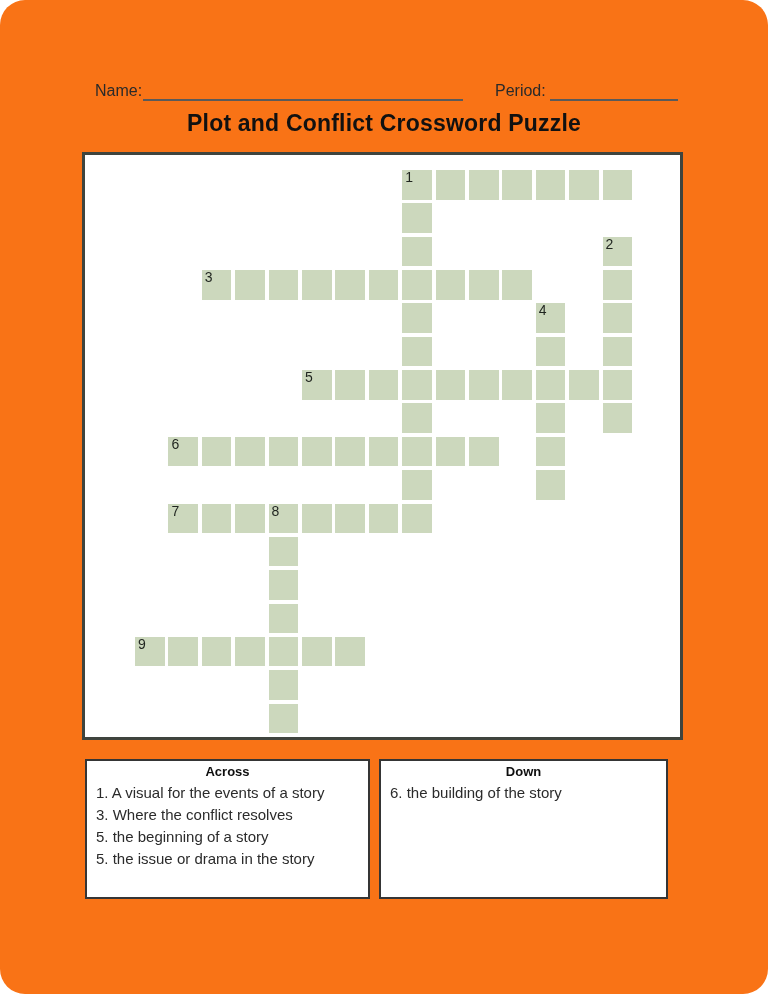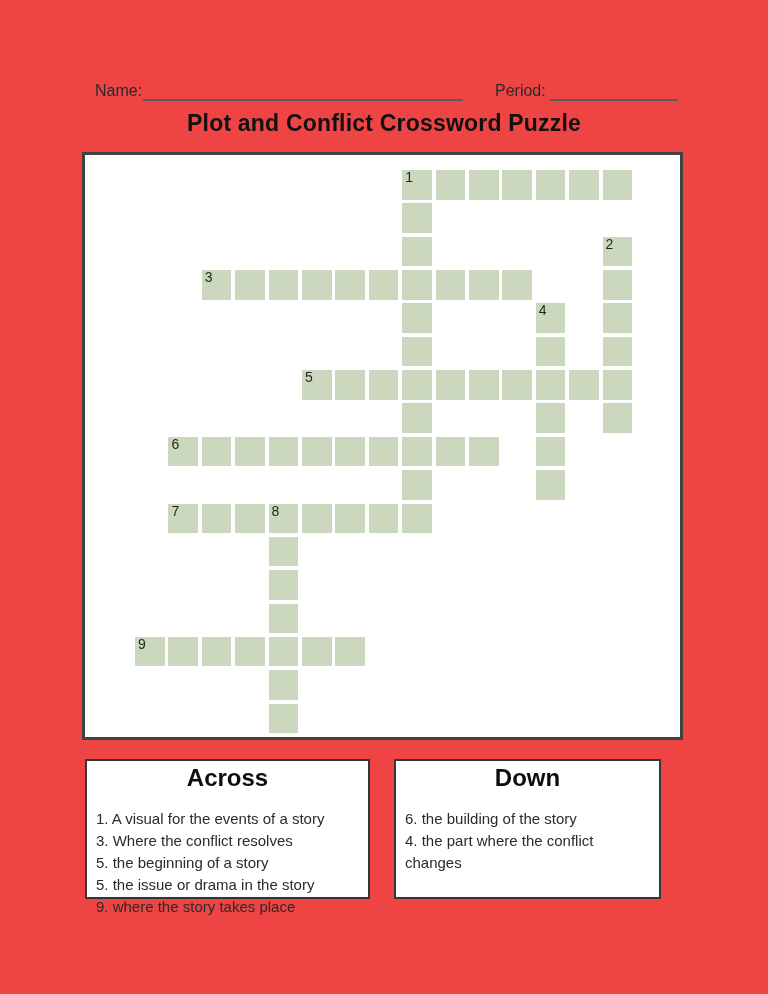--- a/index.html
+++ b/index.html
@@ -1,39 +1,39 @@
 <!DOCTYPE html>
 <html><head>
 <meta charset="utf-8">
 <style>
   * { margin: 0; padding: 0; box-sizing: border-box; }
   html, body { width: 768px; height: 994px; background: #ffffff;
     font-family: "Liberation Sans", sans-serif; color: #222; overflow: hidden; }
-  .page { position: relative; width: 768px; height: 994px; background: #ef4444; }
+  .page { position: relative; width: 768px; height: 994px; background: #f97316; border-radius: 25px; }
 
   
   .hdr-label { position: absolute; font-size: 16px; color: #2a2a2a; }
   .blank-line { position: absolute; border-bottom: 2px solid #5a5a5a; height: 0; }
   .title { position: absolute; top: 110px; left: 0; width: 768px; text-align: center;
     font-size: 23px; font-weight: bold; color: #111; letter-spacing: 0.2px; }
 
   
   .grid-box { position: absolute; left: 82px; top: 152px; width: 601px; height: 588px;
     border: 3px solid #3f443e; background: #fff; }
   .cell { position: absolute; width: 29.5px; height: 29.5px; }
   .num { position: absolute; top: -1px; left: 3px; font-size: 14px; line-height: 16px;
     color: #1f241f; }
 
   
   .clue-box { position: absolute; top: 759px; height: 140px; border: 2px solid #353535;
     background: #fff; padding: 3px 9px 0 9px; }
   .clue-box.across { left: 85px;  width: 285px; }
-  .clue-box.down   { left: 394px; width: 267px; }
-  .clue-title { text-align: center; font-size: 24px; font-weight: bold; color: #0e0e0e;
-    margin-bottom: 16px; }
+  .clue-box.down   { left: 379px; width: 289px; }
+  .clue-title { text-align: center; font-size: 13px; font-weight: bold; color: #0e0e0e;
+    margin-bottom: 3px; }
   .clue-list { list-style: none; }
   .clue-list li { font-size: 15px; line-height: 22px; color: #2b2b2b; }
 </style>
 </head>
 <body>
 
 <div class="page">
 
   <span class="hdr-label" style="left:95px; top:82px;">Name:</span>
   <div class="blank-line" style="left:143px; top:99px; width:320px;"></div>
@@ -137,25 +137,23 @@
       <div class="cell" style="left: 250.4px; top: 481.9px; background: rgb(204, 216, 189);"></div>
     </div>
 
   <div class="clue-box across">
     <div class="clue-title">Across</div>
     <ul class="clue-list">
       <li>1. A visual for the events of a story</li>
       <li>3. Where the conflict resolves</li>
       <li>5. the beginning of a story</li>
       <li>5. the issue or drama in the story</li>
-      <li>9. where the story takes place</li>
     </ul>
   </div>
 
   <div class="clue-box down">
     <div class="clue-title">Down</div>
     <ul class="clue-list">
       <li>6. the building of the story</li>
-      <li>4. the part where the conflict changes</li>
     </ul>
   </div>
 
 </div>
 
 </body></html>

